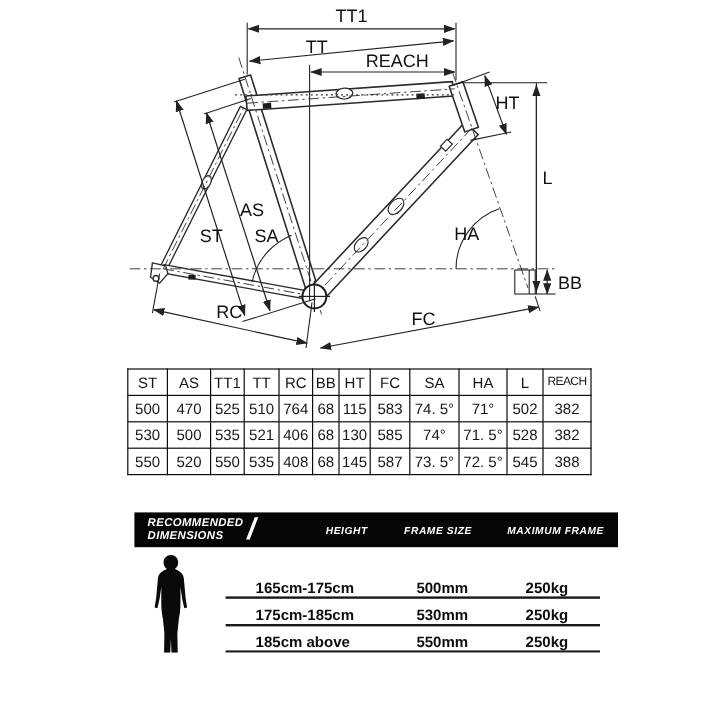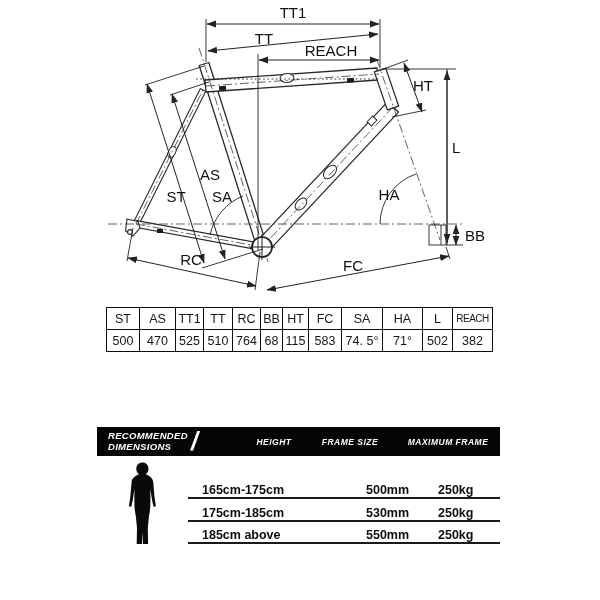--- a/index.html
+++ b/index.html
@@ -18,30 +18,30 @@
   .blk{fill:#1c1c1c;stroke:none;}
   
   .geo-table{position:absolute;left:106px;top:307px;border-collapse:collapse;
              table-layout:fixed;background:#fff;}
   .geo-table td,.geo-table th{border:1.6px solid #0c0c0c;text-align:center;vertical-align:middle;
              font-size:12.5px;font-weight:400;height:21px;padding:0 1px;white-space:nowrap;
              font-family:"Liberation Sans",sans-serif;color:#161616;}
   .geo-table th{font-weight:400;}
   .geo-table th.sm{font-size:10px;letter-spacing:-0.5px;}
   
-  .rec-bar{position:absolute;left:97px;top:427px;width:403px;height:29px;background:#050505;color:#fff;}
+  .rec-bar{position:absolute;left:112px;top:427px;width:403px;height:29px;background:#050505;color:#fff;}
   .rec-title{position:absolute;left:11px;top:3px;font-style:italic;font-weight:700;
              font-size:9.5px;line-height:11px;letter-spacing:0.3px;}
   .rec-slash{position:absolute;left:94px;top:-1px;font-style:italic;font-weight:600;font-size:25px;line-height:30px;}
   .rec-col{position:absolute;top:10px;transform:translateX(-50%);font-style:italic;font-weight:700;
            font-size:8.5px;letter-spacing:0.5px;white-space:nowrap;}
   .rec-col.c1{left:153px;margin-left:24px;} .rec-col.c2{left:253px;} .rec-col.c3{left:351px;}
   #silhouette{position:absolute;left:127px;top:462px;}
   .rec-row-text{position:absolute;font-weight:700;font-size:12.5px;color:#0d0d0d;white-space:nowrap;}
-  .rr-h{left:202px;} .rr-s{left:366px;} .rr-l{left:438px;}
+  .rr-h{left:213px;} .rr-s{left:347px;} .rr-l{left:438px;}
   .rr-y1{top:483px;} .rr-y2{top:506px;} .rr-y3{top:528px;text-align:right;}
   .rec-line{position:absolute;left:188px;width:312px;height:2px;background:#1a1a1a;}
   .rl-y1{top:497px;} .rl-y2{top:520px;} .rl-y3{top:542px;}
 </style>
 </head>
 <body>
 
 <div class="canvas">
 
   <svg id="diagram" width="600" height="300" viewBox="0 0 600 300">
@@ -181,20 +181,48 @@
       <td>510</td>
       <td>764</td>
       <td>68</td>
       <td>115</td>
       <td>583</td>
       <td>74. 5°</td>
       <td>71°</td>
       <td>502</td>
       <td>382</td>
     </tr>
+    <tr>
+      <td>530</td>
+      <td>500</td>
+      <td>535</td>
+      <td>521</td>
+      <td>406</td>
+      <td>68</td>
+      <td>130</td>
+      <td>585</td>
+      <td>74°</td>
+      <td>71. 5°</td>
+      <td>528</td>
+      <td>382</td>
+    </tr>
+    <tr>
+      <td>550</td>
+      <td>520</td>
+      <td>550</td>
+      <td>535</td>
+      <td>408</td>
+      <td>68</td>
+      <td>145</td>
+      <td>587</td>
+      <td>73. 5°</td>
+      <td>72. 5°</td>
+      <td>545</td>
+      <td>388</td>
+    </tr>
   </tbody>
     </table>
 
   <div class="rec-bar">
     <div class="rec-title">
       <div>RECOMMENDED</div>
       <div>DIMENSIONS</div>
     </div>
     <div class="rec-slash">/</div>
     <div class="rec-col c1">HEIGHT</div>

